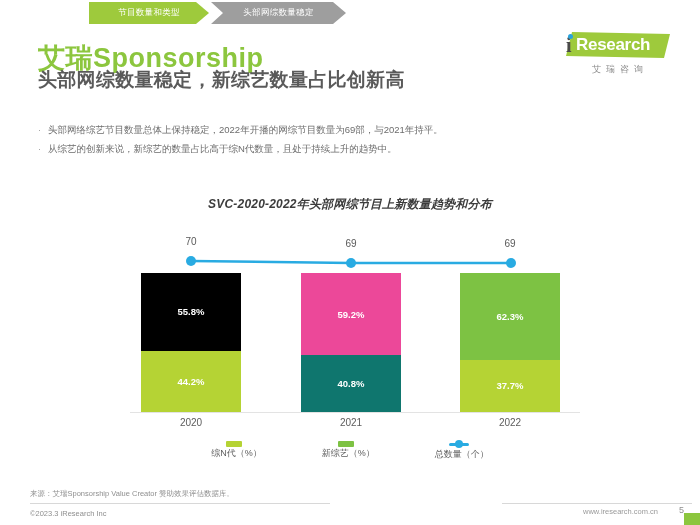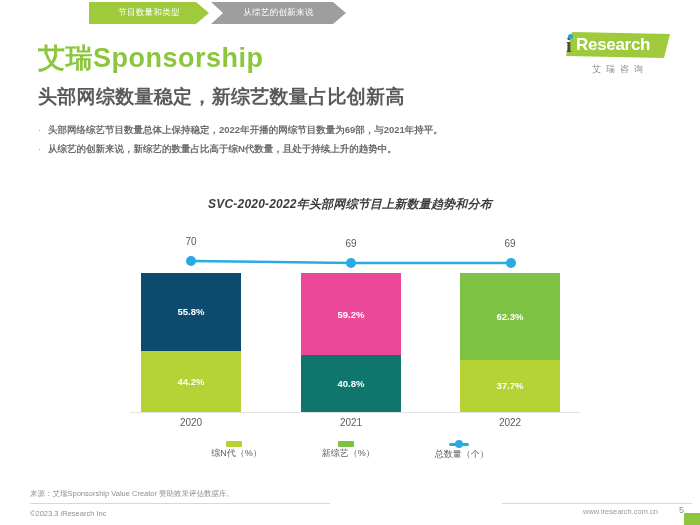--- a/index.html
+++ b/index.html
@@ -46,34 +46,34 @@
     margin-top:3px;font-size:9px;color:#8a8a8a;letter-spacing:5px;
     padding-left:16px;
   }
 
   
   .main-title{
     position:absolute;left:38px;top:40px;
     font-size:27px;color:#8CC63E;font-weight:bold;letter-spacing:.5px;
   }
   .sub-title{
-    position:absolute;left:38px;top:84px;
+    position:absolute;left:38px;top:67px;
     font-size:19px;color:#5A5A5A;font-weight:bold;letter-spacing:.3px;
   }
 
   
   .bullets{position:absolute;left:38px;top:122px;width:620px;}
   .bullet{
     display:flex;align-items:flex-start;
     font-size:9.5px;color:#6d6d6d;line-height:16px;margin-bottom:3px;
   }
   .bullet-dot{
     flex:0 0 auto;width:10px;color:#9b9b9b;font-size:9px;line-height:16px;
   }
-  .bullet-text{flex:1 1 auto;font-weight:bold;}
+  .bullet-text{flex:1 1 auto;}
 
   
   .chart-title{
     position:absolute;left:0;top:196px;width:700px;text-align:center;
     font-size:12px;color:#3c3c3c;font-weight:bold;letter-spacing:.2px;font-style:italic;
   }
 
   .baseline{
     position:absolute;left:130px;top:412px;width:450px;height:1px;
     background:#e3e3e3;
@@ -123,21 +123,21 @@
 </head>
 <body>
 
 <div class="slide">
 
   <div class="tabbar">
     <div class="tab tab-1">
       <span>节目数量和类型</span>
     </div>
     <div class="tab tab-2">
-      <span>从综艺的创新来说</span>
+      <span>头部网综数量稳定</span>
     </div>
   </div>
 
   <div class="logo">
     <div class="logo-mark">
       <div class="logo-para"></div>
       <div class="logo-i">i</div>
       <div class="logo-dot"></div>
       <div class="logo-text">Research</div>
     </div>
@@ -167,21 +167,21 @@
     <div class="total-label" id="tl2" style="left: 480px; top: 238px;">69</div>
 
     <svg class="line-svg" viewBox="0 0 700 525">
       <polyline id="total-line" fill="none" stroke="#29ABE2" stroke-width="2.6" points="191,261 351,263 511,263"></polyline>
       <circle cx="191" cy="261" r="5" fill="#29ABE2"></circle>
       <circle cx="351" cy="263" r="5" fill="#29ABE2"></circle>
       <circle cx="511" cy="263" r="5" fill="#29ABE2"></circle>
     </svg>
 
     <div class="bar" id="bar0" style="left: 141px; top: 273px; height: 139px;">
-      <div class="bar-top" style="top: 0px; height: 77.562px; background: #0c4a6e;">
+      <div class="bar-top" style="top: 0px; height: 77.562px; background: #000000;">
         <span class="seg-label">55.8%</span>
       </div>
       <div class="bar-bot" style="top: 77.562px; height: 61.438px; background: rgb(181, 211, 52);">
         <span class="seg-label">44.2%</span>
       </div>
     </div>
     <div class="bar" id="bar1" style="left: 301px; top: 273px; height: 139px;">
       <div class="bar-top" style="top: 0px; height: 82.288px; background: #ec4899;">
         <span class="seg-label">59.2%</span>
       </div>

